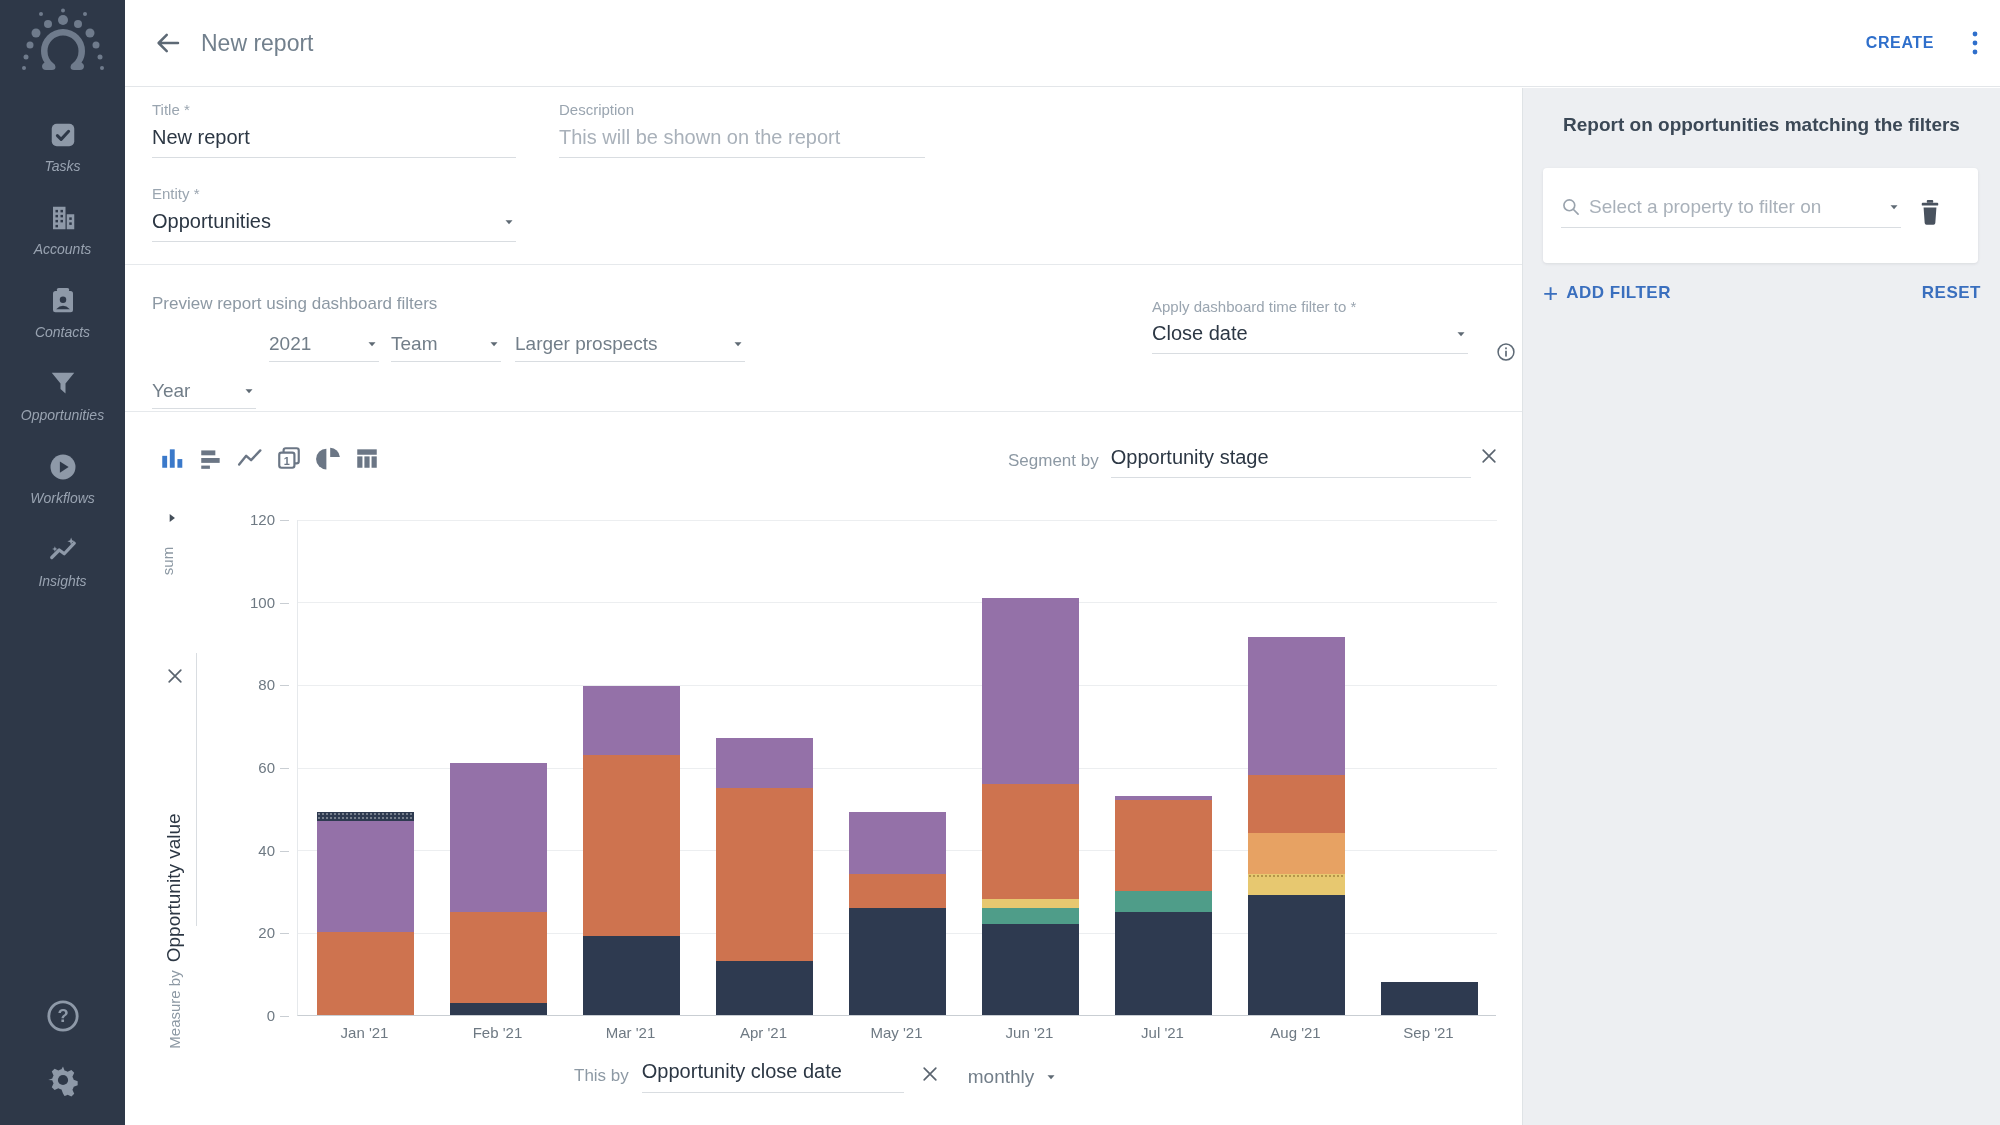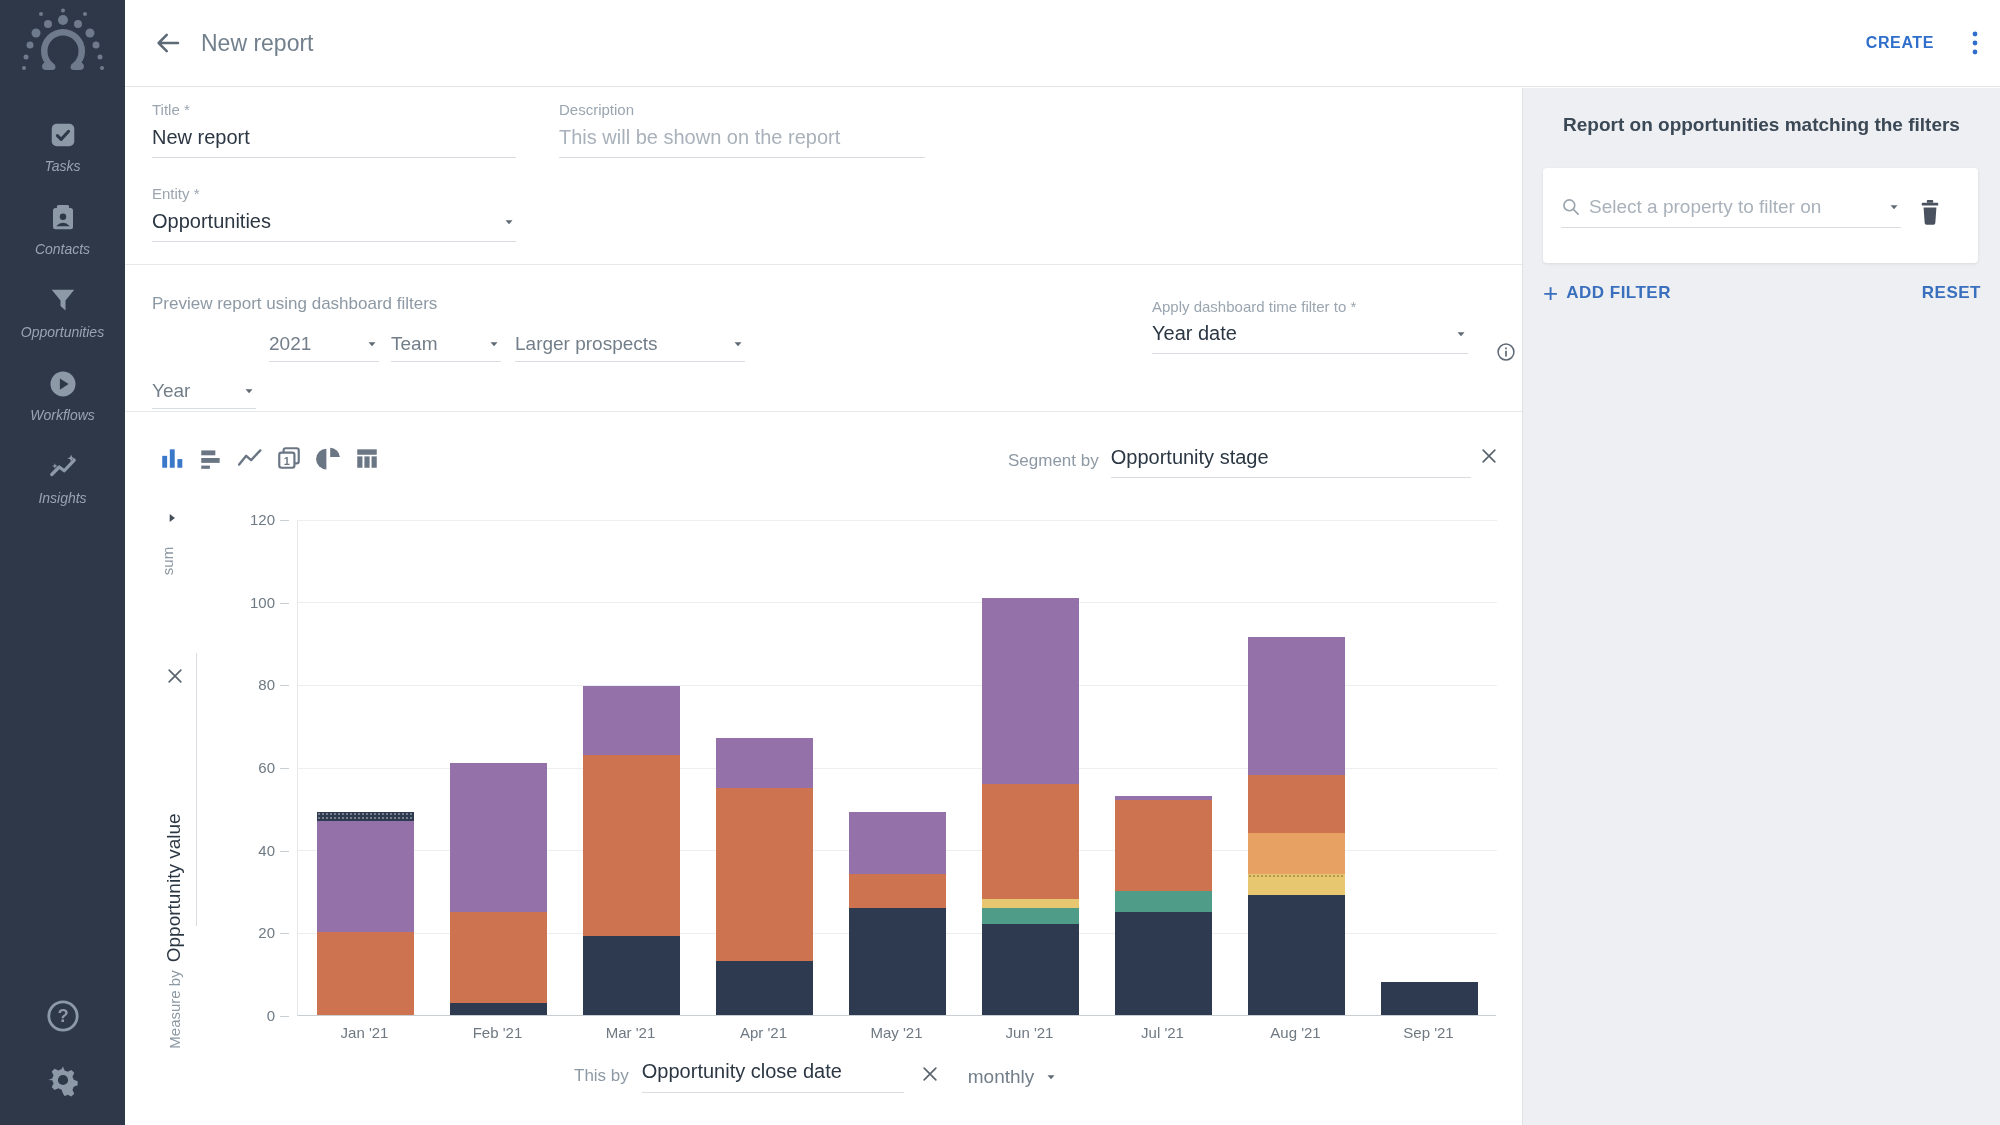--- a/index.html
+++ b/index.html
@@ -133,20 +133,40 @@
     <div class="nav">
       <div class="nav-item">
         <svg viewBox="0 0 24 24">
             <rect x="3" y="3" width="18" height="18" rx="4" fill="#8e99a8"></rect>
             <path d="M7.5 12.5l3 3 6-6.5" stroke="#2e3848" stroke-width="2.4" fill="none" stroke-linecap="round" stroke-linejoin="round"></path>
           </svg>
         <span class="nav-label">Tasks</span>
       </div>
       <div class="nav-item">
         <svg viewBox="0 0 24 24">
+            <g fill="#8e99a8">
+              <path d="M4 3h10v18H4z"></path>
+              <path d="M15 9h6v12h-6z"></path>
+            </g>
+            <g fill="#2e3848">
+              <rect x="6" y="5.5" width="2" height="2"></rect>
+              <rect x="10" y="5.5" width="2" height="2"></rect>
+              <rect x="6" y="9.5" width="2" height="2"></rect>
+              <rect x="10" y="9.5" width="2" height="2"></rect>
+              <rect x="6" y="13.5" width="2" height="2"></rect>
+              <rect x="10" y="13.5" width="2" height="2"></rect>
+              <rect x="6" y="17.5" width="2" height="2"></rect>
+              <rect x="17" y="11.5" width="2" height="2"></rect>
+              <rect x="17" y="15.5" width="2" height="2"></rect>
+            </g>
+          </svg>
+        <span class="nav-label">Accounts</span>
+      </div>
+      <div class="nav-item">
+        <svg viewBox="0 0 24 24">
             <rect x="4" y="4" width="16" height="17" rx="2" fill="#8e99a8"></rect>
             <rect x="7" y="1.5" width="10" height="3" rx="1.5" fill="#8e99a8"></rect>
             <circle cx="12" cy="11" r="2.6" fill="#2e3848"></circle>
             <path d="M6.5 18.5 q5.5 -5.5 11 0 z" fill="#2e3848"></path>
           </svg>
         <span class="nav-label">Contacts</span>
       </div>
       <div class="nav-item">
         <svg viewBox="0 0 24 24">
             <path d="M3 3h18l-7 8.5v8l-4-3.5v-4.5z" fill="#8e99a8"></path>
@@ -255,21 +275,21 @@
           <span class="field-value">Larger prospects</span>
           <svg class="caret" viewBox="0 0 24 24">
               <path d="M6 9l6 7 6-7z" fill="#5f6a74"></path>
             </svg>
         </div>
       </div>
 
       <div class="time-filter">
         <div class="field-label">Apply dashboard time filter to *</div>
         <div class="val-row underline">
-          <span class="field-value">Year date</span>
+          <span class="field-value">Close date</span>
           <svg class="caret" viewBox="0 0 24 24">
               <path d="M6 9l6 7 6-7z" fill="#5f6a74"></path>
             </svg>
         </div>
         <svg class="info-icon" viewBox="0 0 24 24">
             <circle cx="12" cy="12" r="9.5" fill="none" stroke="#5d6975" stroke-width="1.8"></circle>
             <rect x="11" y="10.5" width="2" height="7" fill="#5d6975"></rect>
             <rect x="11" y="6.5" width="2" height="2.2" fill="#5d6975"></rect>
           </svg>
       </div>

